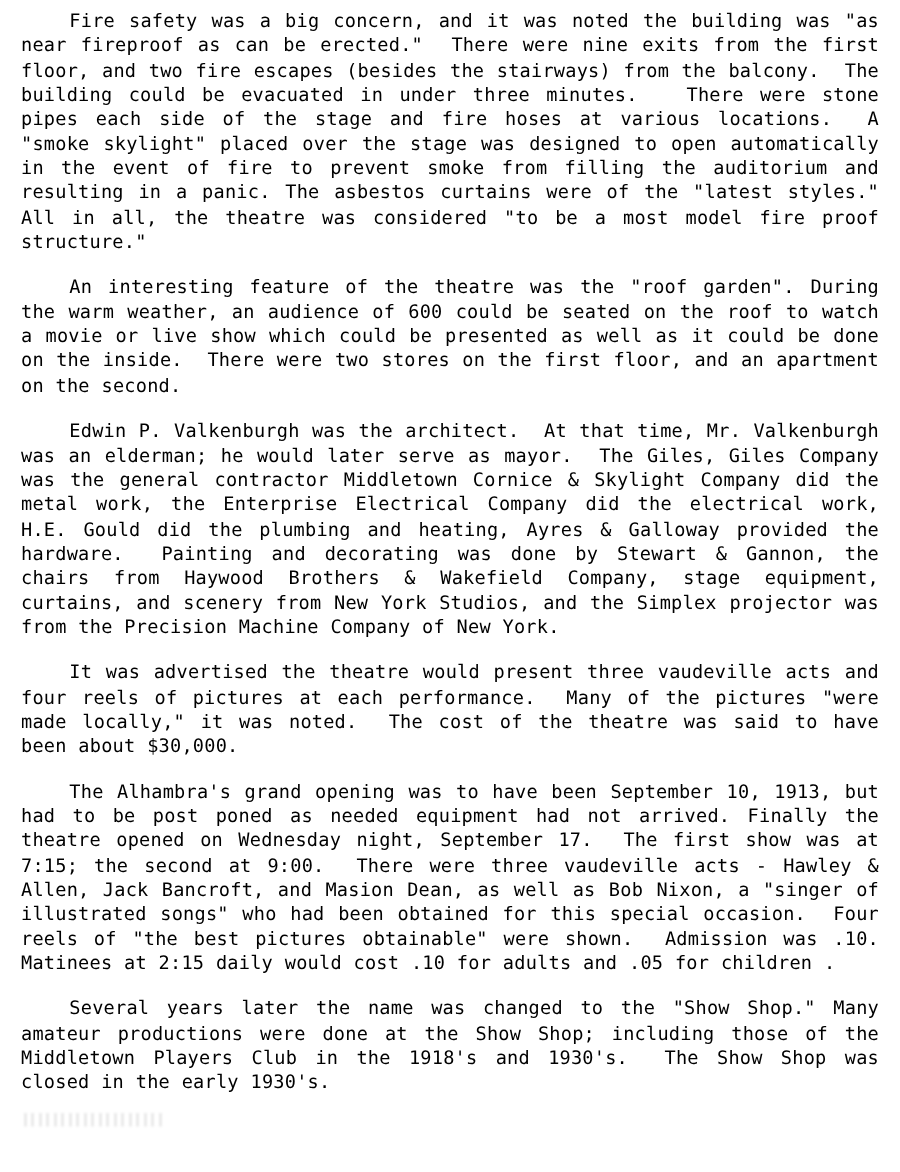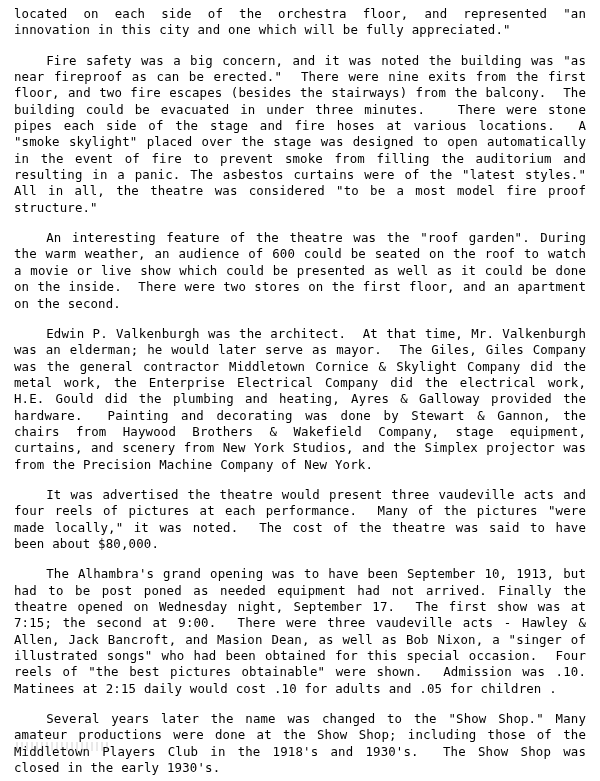--- a/index.html
+++ b/index.html
@@ -52,28 +52,27 @@
         #8a8a8a 0px, #8a8a8a 2px,
         rgba(255,255,255,0) 2px, rgba(255,255,255,0) 5px);
     filter: blur(0.6px);
   }
 </style>
 </head>
 <body>
 
 <div class="page">
 
-  <p class="para first">located on each side of the orchestra floor, and represented "an innovation in this city and one which will be fully appreciated."</p>
 
   <p class="para"><span class="indent"></span><span>Fire safety was a big concern, and it was noted the building was "as near fireproof as can be erected."  There were nine exits from the first floor, and two fire escapes (besides the stairways) from the balcony.  The building could be evacuated in under three minutes.   There were stone pipes each side of the stage and fire hoses at various locations.  A "smoke skylight" placed over the stage was designed to open automatically in the event of fire to prevent smoke from filling the auditorium and resulting in a panic. The asbestos curtains were of the "latest styles."  All in all, the theatre was considered "to be a most model fire proof structure."</span></p>
 
   <p class="para"><span class="indent"></span><span>An interesting feature of the theatre was the "roof garden". During the warm weather, an audience of 600 could be seated on the roof to watch a movie or live show which could be presented as well as it could be done on the inside.  There were two stores on the first floor, and an apartment on the second.</span></p>
 
   <p class="para"><span class="indent"></span><span>Edwin P. Valkenburgh was the architect.  At that time, Mr. Valkenburgh was an elderman; he would later serve as mayor.  The Giles, Giles Company was the general contractor Middletown Cornice &amp; Skylight Company did the metal work, the Enterprise Electrical Company did the electrical work, H.E. Gould did the plumbing and heating, Ayres &amp; Galloway provided the hardware.  Painting and decorating was done by Stewart &amp; Gannon, the chairs from Haywood Brothers &amp; Wakefield Company, stage equipment, curtains, and scenery from New York Studios, and the Simplex projector was from the Precision Machine Company of New York.</span></p>
 
-  <p class="para"><span class="indent"></span><span>It was advertised the theatre would present three vaudeville acts and four reels of pictures at each performance.  Many of the pictures "were made locally," it was noted.  The cost of the theatre was said to have been about $80,000.</span></p>
+  <p class="para"><span class="indent"></span><span>It was advertised the theatre would present three vaudeville acts and four reels of pictures at each performance.  Many of the pictures "were made locally," it was noted.  The cost of the theatre was said to have been about $30,000.</span></p>
 
   <p class="para"><span class="indent"></span><span>The Alhambra's grand opening was to have been September 10, 1913, but had to be post poned as needed equipment had not arrived. Finally the theatre opened on Wednesday night, September 17.  The first show was at 7:15; the second at 9:00.  There were three vaudeville acts - Hawley &amp; Allen, Jack Bancroft, and Masion Dean, as well as Bob Nixon, a "singer of illustrated songs" who had been obtained for this special occasion.  Four reels of "the best pictures obtainable" were shown.  Admission was .10.  Matinees at 2:15 daily would cost .10 for adults and .05 for children .</span></p>
 
   <p class="para"><span class="indent"></span><span>Several years later the name was changed to the "Show Shop." Many amateur productions were done at the Show Shop; including those of the Middletown Players Club in the 1918's and 1930's.  The Show Shop was closed in the early 1930's.</span></p>
 
   <div class="smudge"></div>
 </div>
 
 </body></html>

